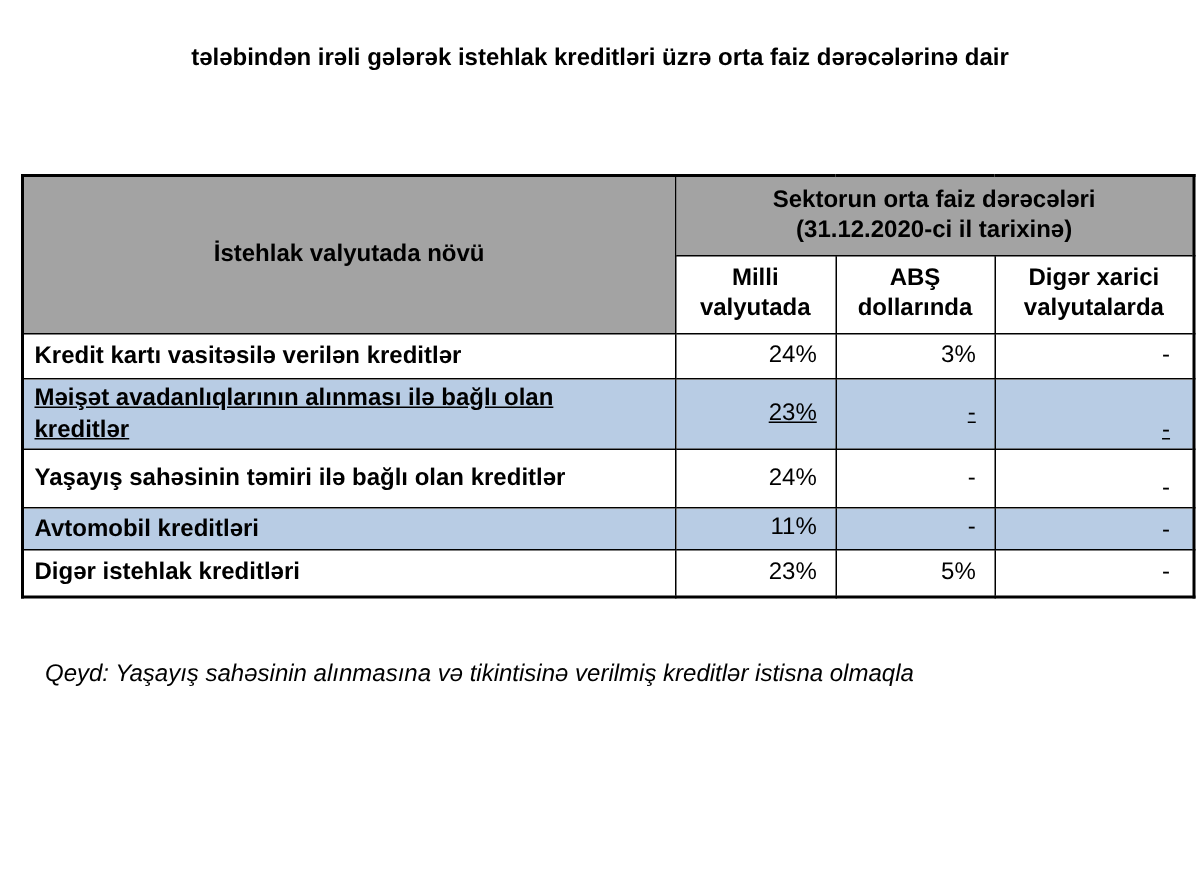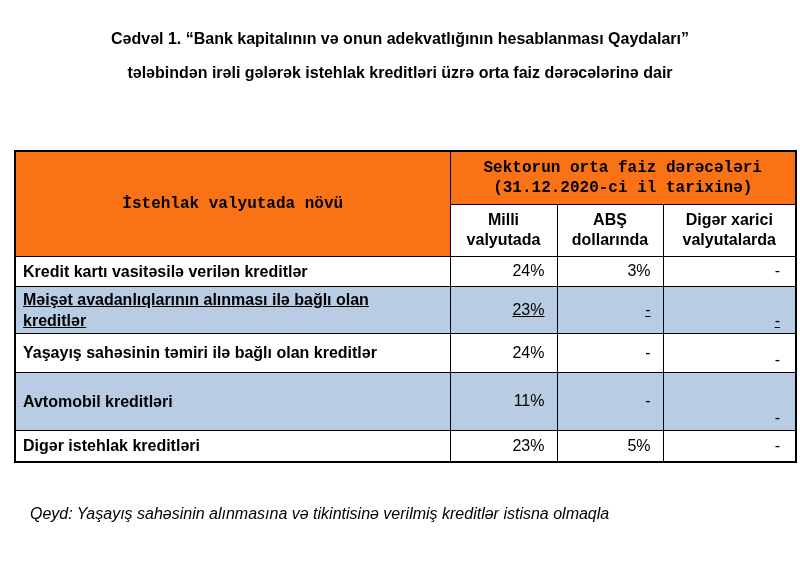--- a/index.html
+++ b/index.html
@@ -35,33 +35,33 @@
     width: 781px;
     margin: 60px 0 0 14px;
     border: 2px solid #000000;
   }
   table.rates td {
     border: 1px solid #000000;
     font-size: 16px;
     vertical-align: middle;
     overflow: hidden;
   }
-  td.blue { background: #f97316; font-family: Liberation Mono, monospace; }
+  td.blue { background: #a3a3a3; }
   tr.shade td { background: #b8cce4; }
   td.center {
     text-align: center;
     font-weight: bold;
     line-height: 20px;
   }
   tr.hdrA { height: 53px; }
   tr.hdrB { height: 52px; }
   tr.r0 { height: 30px; }
   tr.r1 { height: 34px; text-decoration: underline; }
   tr.r2 { height: 39px; }
-  tr.r3 { height: 58px; }
+  tr.r3 { height: 28px; }
   tr.r4 { height: 32px; }
   td.label {
     font-weight: bold;
     text-align: left;
     padding: 2px 58px 2px 7px;
     line-height: 21px;
   }
   td.val {
     text-align: right;
     padding-right: 12px;
@@ -77,21 +77,20 @@
     font-style: italic;
     font-size: 16px;
   }
 </style>
 </head>
 <body>
 
 <div class="page">
 
   <div class="title">
-    <div>Cədvəl 1. “Bank kapitalının və onun adekvatlığının hesablanması Qaydaları”</div>
     <div>tələbindən irəli gələrək istehlak kreditləri üzrə orta faiz dərəcələrinə dair</div>
   </div>
 
 
   <table class="rates">
     <colgroup>
       <col style="width:435px">
       <col style="width:107px">
       <col style="width:106px">
       <col style="width:133px">

